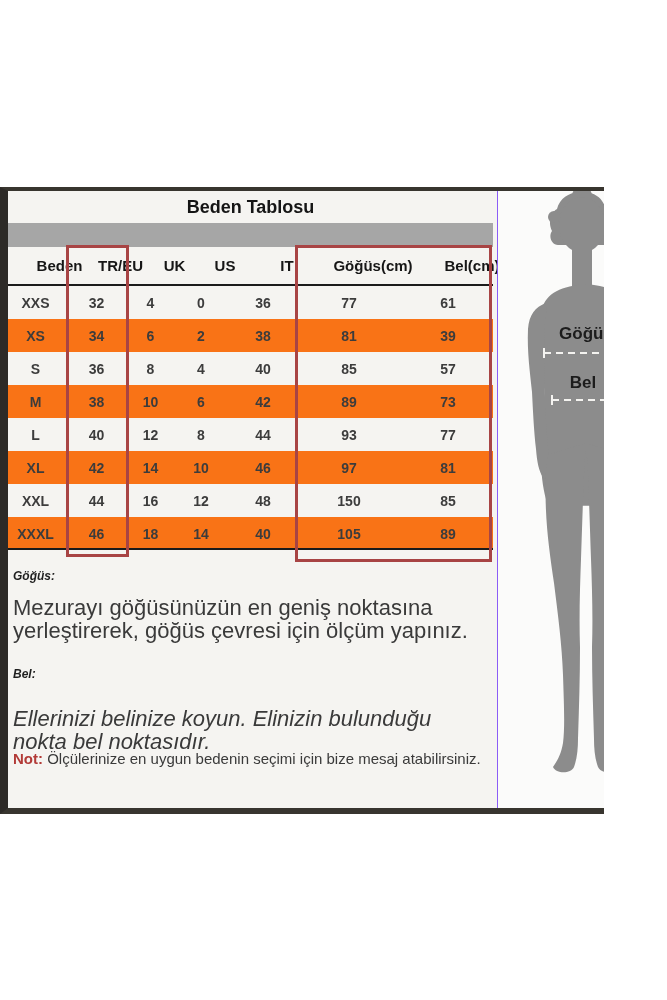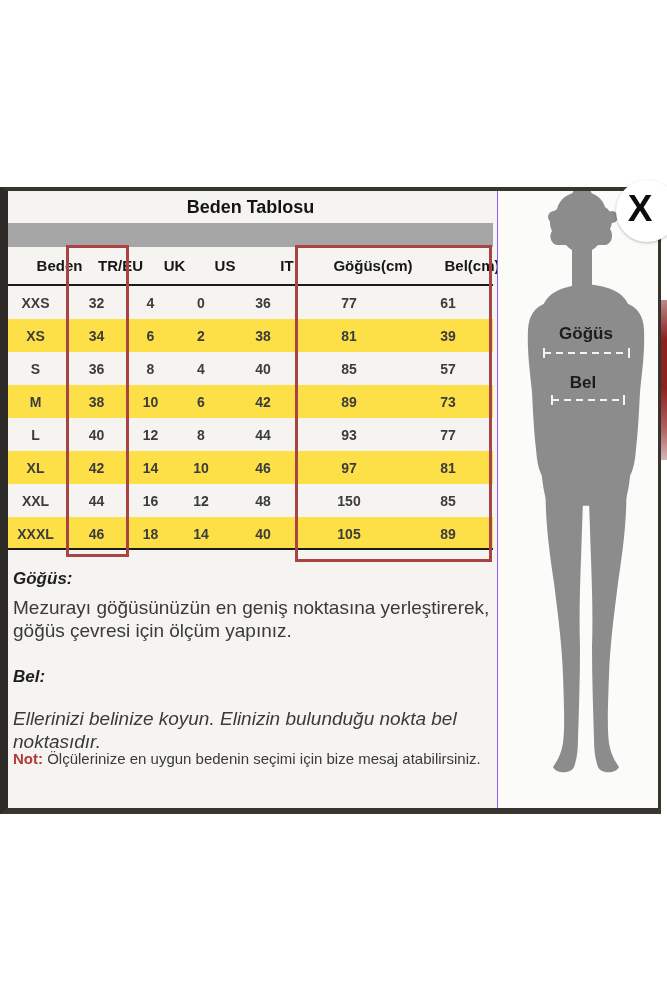--- a/index.html
+++ b/index.html
@@ -1,17 +1,17 @@
 <!DOCTYPE html>
 <html><head>
 <meta charset="utf-8">
 <style>
   html,body{margin:0;padding:0;background:#ffffff;}
   #stage{
-    position:relative;width:667px;height:1000px;background:#ffffff;
+    position:relative;width:604px;height:1000px;background:#ffffff;
     overflow:hidden;font-family:"Liberation Sans","DejaVu Sans",sans-serif;
   }
   
   .modal{
     position:absolute;left:0;top:187px;width:661px;height:627px;
     box-sizing:border-box;background:#f5f4f1;
     border-top:4px solid #38352f;border-bottom:6px solid #38352f;
     border-right:3px solid #38352f;border-left:8px solid #2d2a27;
   }
   .modal-inner{position:relative;width:650px;height:617px;}
@@ -23,31 +23,31 @@
   }
   .gray-band{position:absolute;left:0;top:32px;width:485px;height:24px;background:#a6a6a6;}
   .table-wrap{position:absolute;left:0;top:56px;width:485px;}
   .trow{
     display:grid;grid-template-columns:55px 67px 41px 60px 64px 108px 90px;
     align-items:center;height:33px;
   }
   .trow.header{height:37px;border-bottom:2px solid #1b1b1b;padding-left:24px;}
   .trow .cell{text-align:center;font-size:14px;font-weight:bold;color:#3c3c3c;}
   .trow.header .cell{font-size:15px;color:#161616;}
-  .trow.alt{background:#fde047;}
+  .trow.alt{background:#f97316;}
   .tbl-bottom-line{position:absolute;left:0;top:357px;width:485px;height:2px;background:#1b1b1b;}
   .hl-box{position:absolute;border:3px solid #a84444;box-sizing:border-box;}
   .hl-box.b1{left:58px;top:54px;width:63px;height:312px;}
   .hl-box.b2{left:287px;top:54px;width:197px;height:317px;}
   
   .sec-h{
-    position:absolute;left:5px;font-size:17px;font-weight:bold;font-style:italic;color:#1f1f1f;
+    position:absolute;left:5px;font-size:12px;font-weight:bold;font-style:italic;color:#1f1f1f;
   }
   .sec-p{
-    position:absolute;left:5px;font-size:19px;line-height:23px;color:#3a3a3a;
+    position:absolute;left:5px;font-size:22px;line-height:23px;color:#3a3a3a;
   }
   .chest-h{top:378px;}
   .chest-p{top:405px;width:480px;}
   .waist-h{top:476px;}
   .waist-p{top:516px;width:452px;font-style:italic;}
   .note-p{position:absolute;left:5px;top:556px;width:472px;font-size:15px;line-height:23px;color:#3a3a3a;}
   .note-red{color:#b23a37;font-weight:bold;}
   
   .right-panel{
     position:absolute;left:489px;top:0;width:161px;height:617px;

